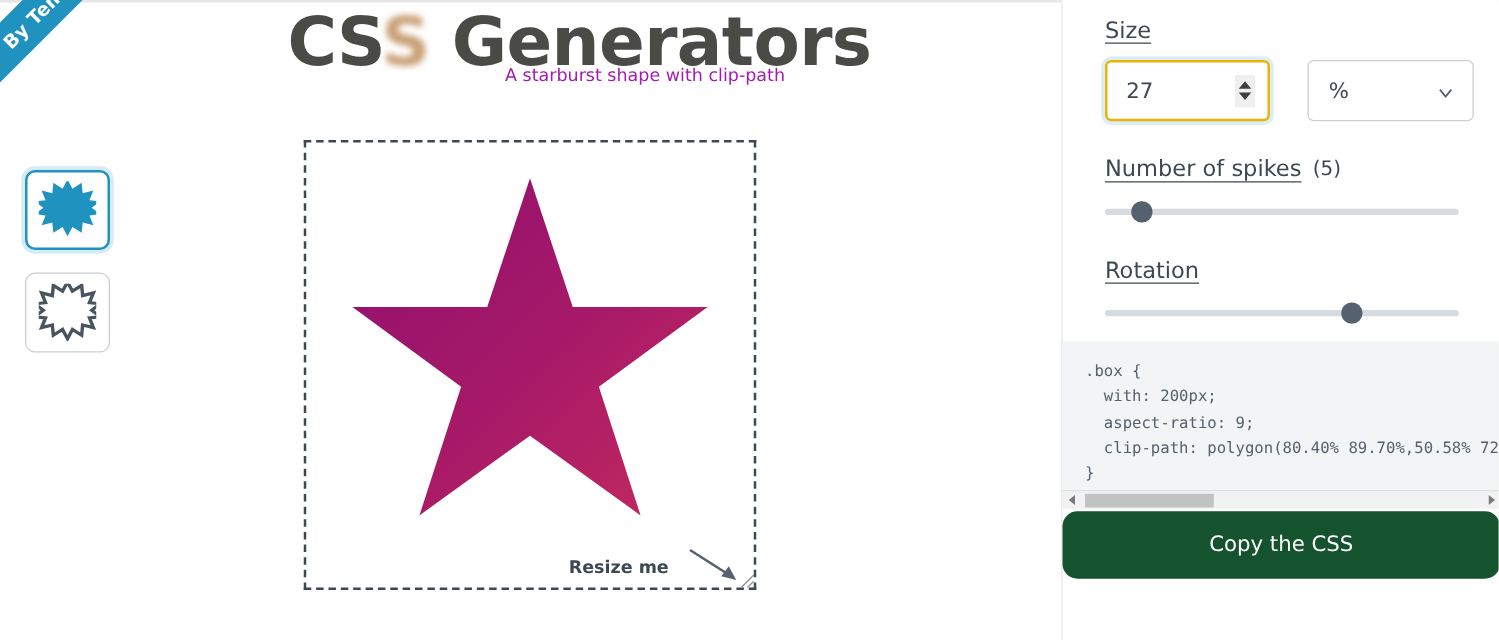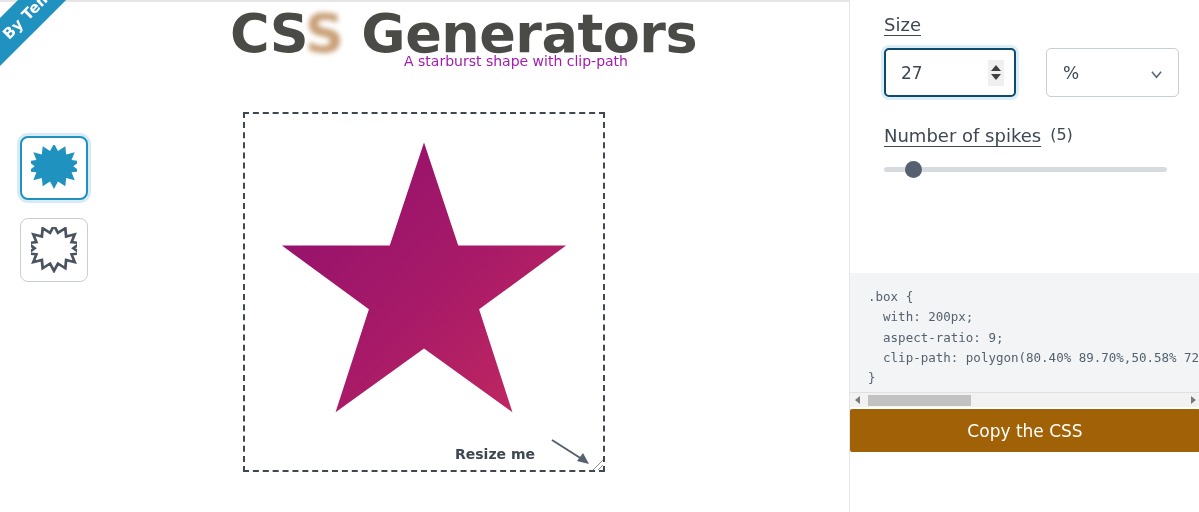--- a/index.html
+++ b/index.html
@@ -192,21 +192,21 @@
   }
 
   .size-row {
     margin-top: 13px;
     display: flex;
     gap: 30px;
   }
   .num-input {
     position: relative;
     width: 132px; height: 49px;
-    border: 2px solid #0c4a6e;
+    border: 2px solid #eab308;
     border-radius: 5px;
     box-shadow: 0 0 0 3px rgba(32,146,192,.16);
     background: #fff;
     display: flex;
     align-items: center;
   }
   .num-input .val {
     padding-left: 15px;
     font-family: "DejaVu Sans", sans-serif;
     font-size: 17px;
@@ -329,24 +329,24 @@
     position: absolute;
     left: 18px; top: 2px;
     width: 103px; height: 11px;
     background: #c2c2c2;
     cursor: pointer;
   }
 
   .copy-btn {
     position: absolute;
     left: 0; top: 409px;
-    width: 350px; height: 43px;
-    background: #a16207;
+    width: 350px; height: 54px;
+    background: #14532d;
     border: none;
-    border-radius: 2px;
+    border-radius: 12px;
     color: #ffffff;
     font-family: "DejaVu Sans", sans-serif;
     font-size: 17px;
     cursor: pointer;
   }
 </style>
 </head>
 <body>
 
 <div id="app">
@@ -431,20 +431,27 @@
         <div class="field-label-row">
           <span class="field-label">Number of spikes</span>
           <span class="field-suffix">(5)</span>
         </div>
         <div class="slider">
           <div class="slider-track"></div>
           <div class="slider-thumb" id="spikes-thumb" style="left: 21.28px;"></div>
         </div>
       </div>
 
+      <div class="ctrl-group">
+        <span class="field-label">Rotation</span>
+        <div class="slider">
+          <div class="slider-track"></div>
+          <div class="slider-thumb" id="rotation-thumb" style="left: 188.86px;"></div>
+        </div>
+      </div>
 
     </div>
 
     <div class="code-block">
       <pre><span>.box {</span>
 <span>  with: 200px;</span>
 <span>  aspect-ratio: 9;</span>
 <span>  clip-path: polygon(80.40% 89.70%,50.58% 72.99%,2</span>
 <span>}</span></pre>
     </div>

